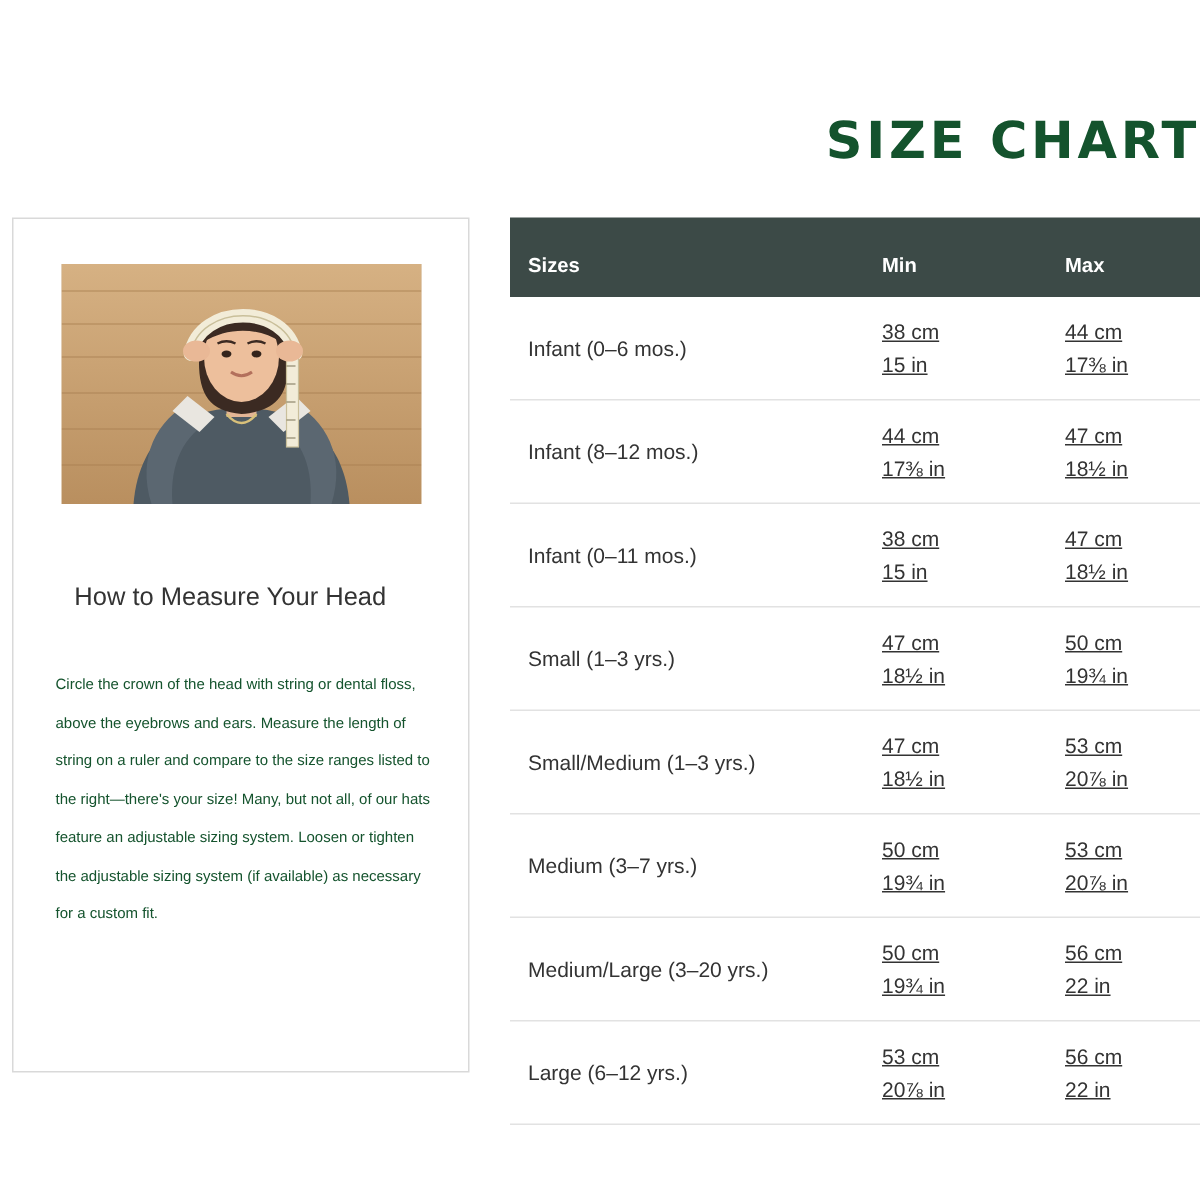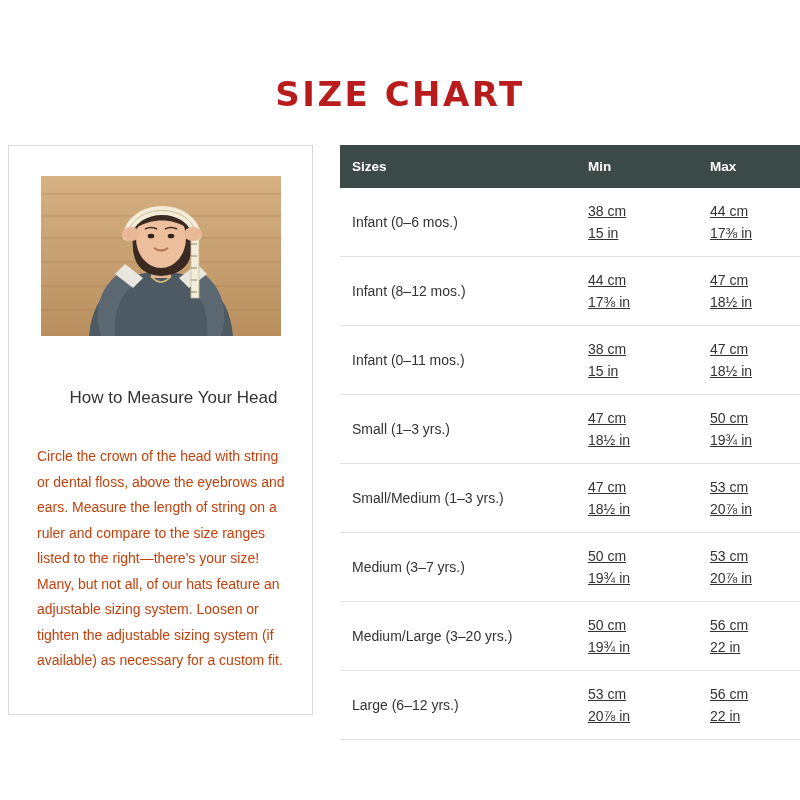--- a/index.html
+++ b/index.html
@@ -15,25 +15,25 @@
     position: relative;
     width: 800px;
     height: 800px;
     box-sizing: border-box;
   }
   .title {
     position: absolute;
     top: 74px;
     left: 0;
     width: 800px;
-    text-align: center;
+    text-align: right;
     font-size: 34px;
     font-weight: bold;
     letter-spacing: 2.5px;
-    color: #b91c1c;
+    color: #14532d;
     font-family: "DejaVu Sans", sans-serif;
   }
 
   
   .left-panel {
     position: absolute;
     left: 8px;
     top: 145px;
     width: 305px;
     height: 570px;
@@ -46,57 +46,57 @@
     left: 32px;
     top: 30px;
     width: 240px;
     height: 160px;
     overflow: hidden;
     background: #c9a77e;
   }
   .photo svg { display: block; }
   .howto-title {
     position: absolute;
-    left: 32px;
+    left: 12px;
     top: 240px;
     width: 265px;
     text-align: center;
     font-size: 17px;
     line-height: 24px;
     color: #333;
   }
   .howto-body {
     position: absolute;
     left: 28px;
     top: 298px;
     width: 250px;
-    font-size: 14px;
+    font-size: 10px;
     line-height: 25.5px;
-    color: #c2410c;
+    color: #14532d;
   }
 
   
   .table-wrap {
     position: absolute;
     left: 340px;
     top: 145px;
     width: 452px;
   }
   table.size-table {
     border-collapse: collapse;
     width: 452px;
     table-layout: fixed;
   }
   table.size-table thead th {
     background: #3c4a47;
     color: #ffffff;
     font-size: 13.5px;
     font-weight: bold;
     text-align: left;
-    padding: 10px 0 11px 12px;
+    padding: 20px 0 11px 12px;
     height: 22px;
   }
   table.size-table tbody td {
     border-bottom: 1px solid #e2e2e2;
     font-size: 14px;
     color: #333;
     padding: 12px 0 12px 12px;
     vertical-align: middle;
     line-height: 22px;
     height: 42px;

